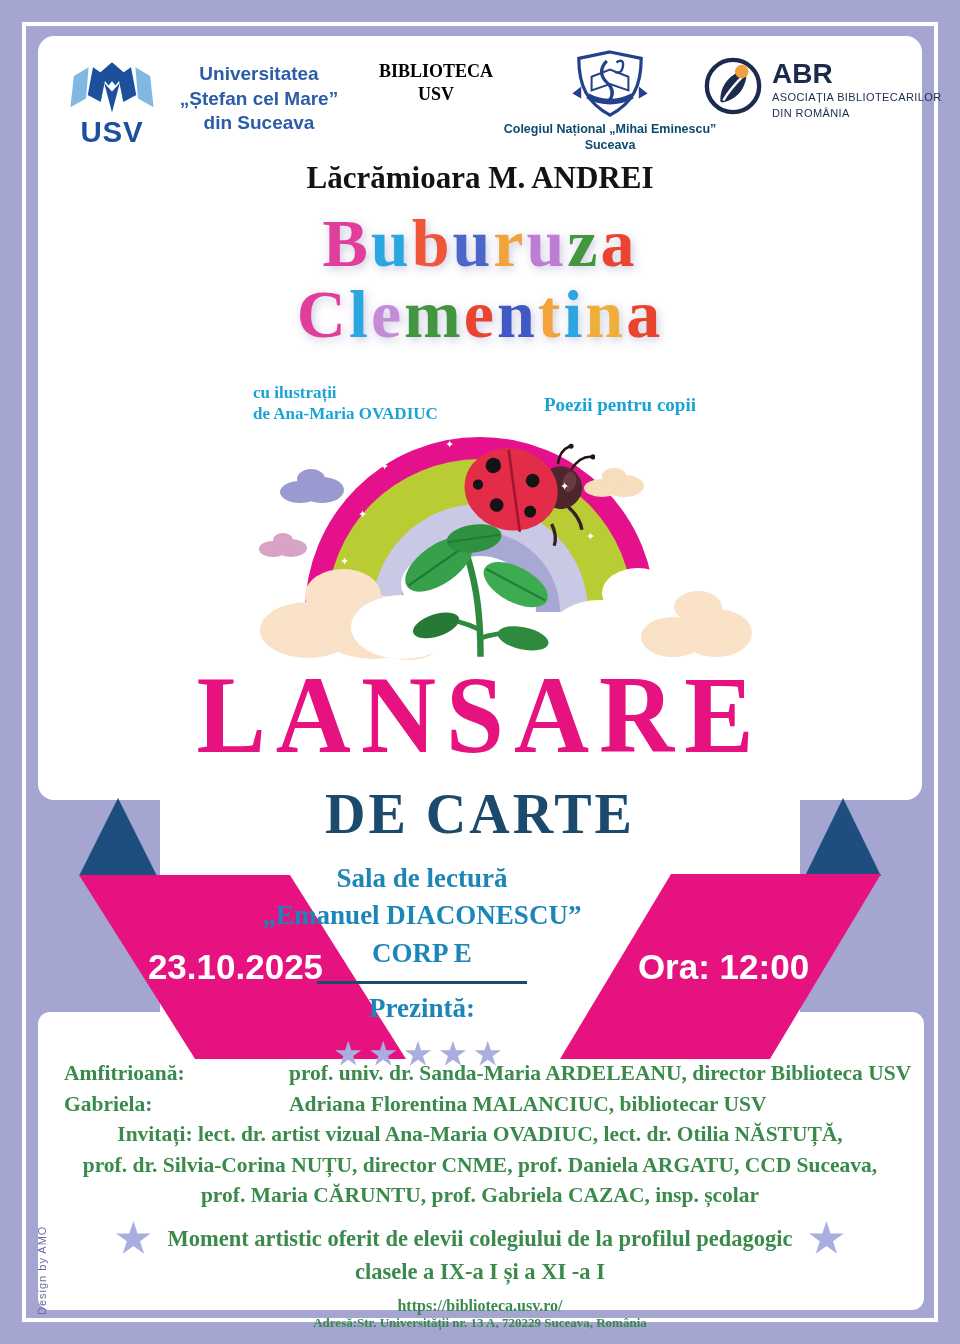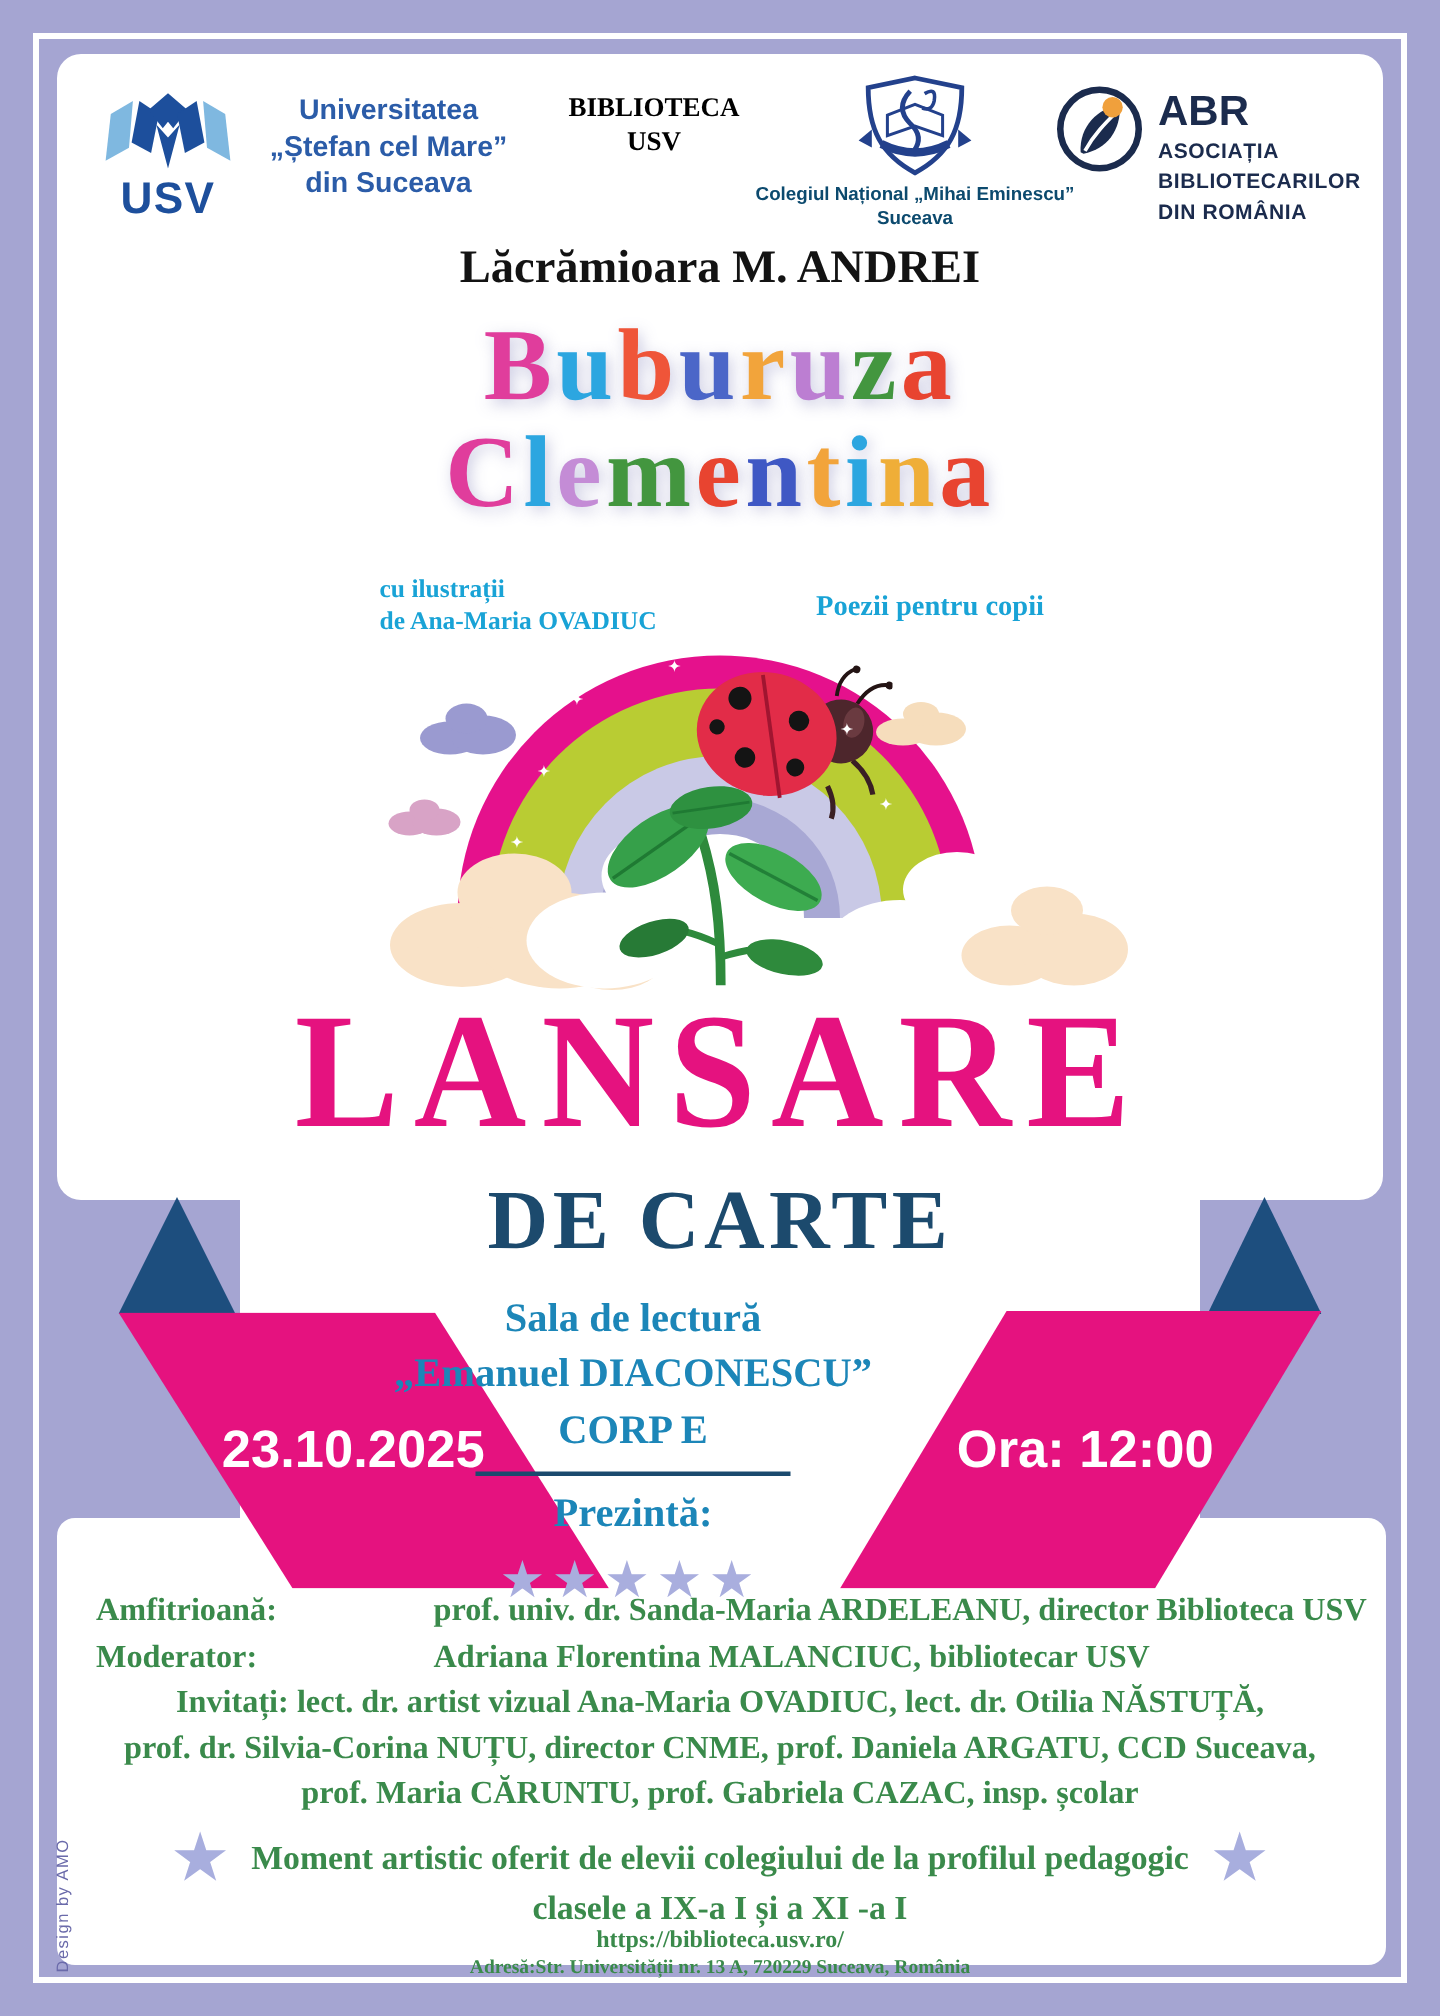--- a/index.html
+++ b/index.html
@@ -18,21 +18,21 @@
   .tri-right{left:805px;top:798px;width:76px;height:78px;clip-path:polygon(50% 0,100% 100%,0 100%);}
   .ribbon{position:absolute;background:#e5127f;z-index:5;display:flex;align-items:center;justify-content:center;
           color:#fff;font-family:"Liberation Sans",sans-serif;font-weight:bold;font-size:35px;}
   .ribbon-left{left:79px;top:875px;width:327px;height:184px;clip-path:polygon(0 0,64.5% 0,100% 100%,35.5% 100%);padding-right:14px;box-sizing:border-box;}
   .ribbon-right{left:560px;top:874px;width:321px;height:185px;clip-path:polygon(34.6% 0,100% 0,65.4% 100%,0 100%);padding-left:6px;box-sizing:border-box;}
   
   .hdr-blue{color:#2b5ca8;font-family:"Liberation Sans",sans-serif;font-weight:bold;font-size:19px;line-height:1.3;text-align:center;z-index:4;}
   .biblioteca{color:#000000;font-weight:bold;font-size:18px;line-height:1.25;text-align:center;z-index:4;}
   .crest-caption{color:#0c4a6e;font-family:"Liberation Sans",sans-serif;font-weight:bold;font-size:12.5px;line-height:1.25;text-align:center;z-index:4;}
   .abr-name{color:#1b2b4d;font-family:"Liberation Sans",sans-serif;font-weight:bold;font-size:28px;line-height:1;z-index:4;}
-  .abr-sub{color:#1b2b4d;font-family:"Liberation Sans",sans-serif;font-weight:bold;font-size:14px;line-height:1.45;z-index:4;letter-spacing:.4px;}
+  .abr-sub{color:#1b2b4d;font-family:"Liberation Sans",sans-serif;font-weight:normal;font-size:11px;line-height:1.45;z-index:4;letter-spacing:.4px;}
   
   .author{left:0;top:160px;width:960px;text-align:center;color:#131313;font-weight:bold;font-size:31px;z-index:4;}
   .booktitle{left:0;top:208px;width:960px;text-align:center;font-weight:bold;font-size:68px;line-height:1.04;z-index:4;letter-spacing:3px;}
   .title-letter{text-shadow:2px 3px 10px rgba(140,140,190,.45);}
   .subt{color:#19a3d6;font-weight:bold;z-index:4;}
   
   .illu{left:230px;top:420px;width:500px;height:240px;z-index:4;}
   .ring{position:absolute;bottom:48px;border-radius:200px 200px 0 0;}
   .sparkle{position:absolute;color:#fff;font-size:11px;z-index:6;}
   .cloud-svg{position:absolute;}
@@ -45,21 +45,21 @@
   
   .footer{left:48px;top:1058px;width:864px;color:#3a8a4b;font-weight:bold;z-index:6;}
   .f-line{font-size:21.5px;line-height:1.42;}
   .f-left{text-align:left;padding-left:16px;}
   .f-center{text-align:center;}
   .f-label{display:inline-block;width:225px;}
   .moment-row{display:flex;align-items:center;justify-content:center;gap:16px;margin-top:8px;}
   .moment-star{color:#a8aede;font-size:40px;line-height:1;}
   .moment-text{font-size:22.5px;}
   .classes{font-size:22.5px;text-align:center;}
-  .url{font-size:16px;text-align:center;color:#3a8a4b;text-decoration:none;display:block;}
+  .url{font-size:16px;text-align:center;color:#3a8a4b;text-decoration:none;display:block;margin-top:12px;}
   .address{font-size:13px;text-align:center;}
   .design-credit{left:36px;top:1185px;height:130px;writing-mode:vertical-rl;transform:rotate(180deg);
        color:#6a6aaa;font-family:"Liberation Sans",sans-serif;font-size:11px;letter-spacing:1px;z-index:6;}
 </style>
 </head>
 <body>
 
 <div class="frame-line"></div>
 <div class="card-top"></div>
 <div class="center-column"></div>
@@ -233,21 +233,21 @@
   <div class="venue-rule"></div>
   <div>Prezintă:</div>
   <div class="stars-row">★★★★★</div>
 </div>
 
 <div class="abs footer">
   <div class="f-line f-left">
     <span class="f-label">Amfitrioană:</span><span>prof. univ. dr. Sanda-Maria ARDELEANU, director Biblioteca USV</span>
   </div>
   <div class="f-line f-left">
-    <span class="f-label">Moderator:</span><span>Adriana Florentina MALANCIUC, bibliotecar USV</span>
+    <span class="f-label">Gabriela:</span><span>Adriana Florentina MALANCIUC, bibliotecar USV</span>
   </div>
   <div class="f-line f-center">Invitați: lect. dr. artist vizual Ana-Maria OVADIUC, lect. dr. Otilia NĂSTUȚĂ,</div>
   <div class="f-line f-center">prof. dr. Silvia-Corina NUȚU, director CNME, prof. Daniela ARGATU, CCD Suceava,</div>
   <div class="f-line f-center">prof. Maria CĂRUNTU, prof. Gabriela CAZAC, insp. școlar</div>
   <div class="moment-row">
     <span class="moment-star">★</span>
     <span class="moment-text">Moment artistic oferit de elevii colegiului de la profilul pedagogic</span>
     <span class="moment-star">★</span>
   </div>
   <div class="classes">clasele  a IX-a I și a XI -a I</div>

